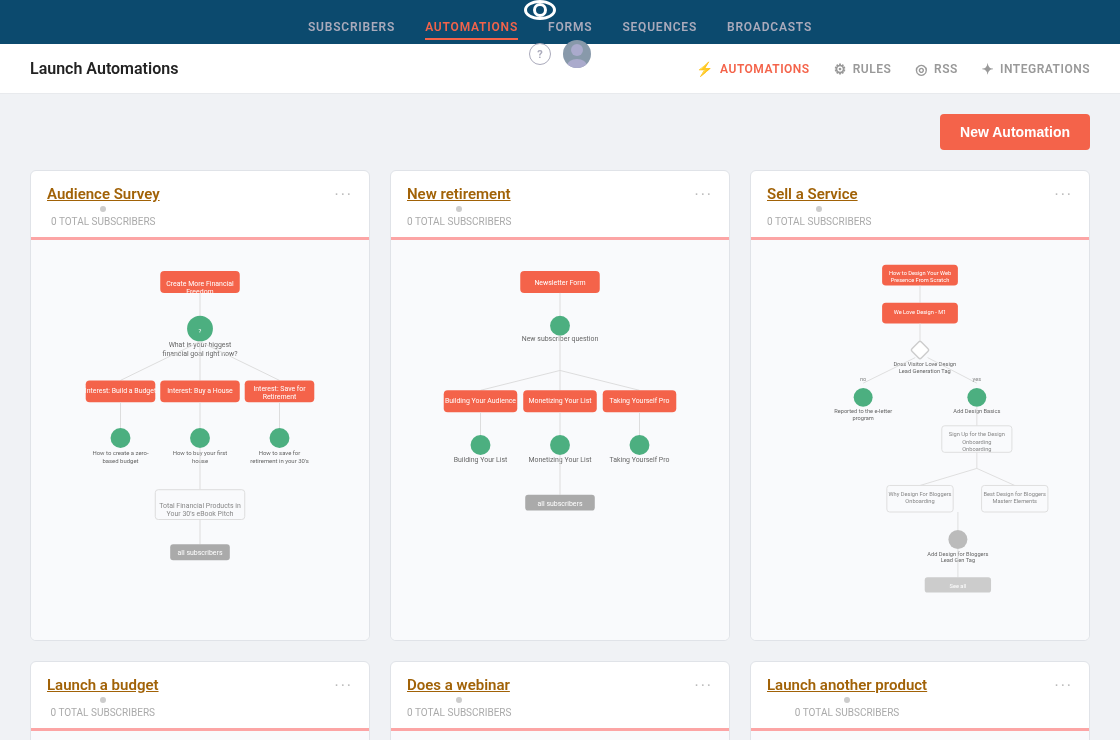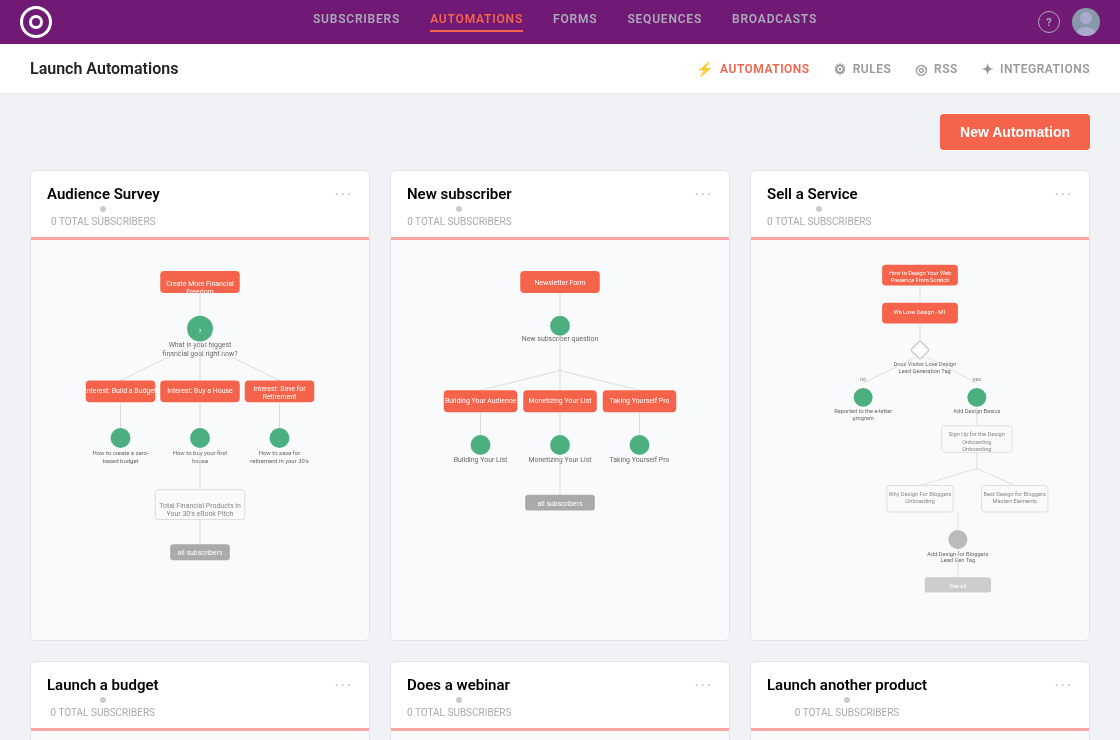--- a/index.html
+++ b/index.html
@@ -1,24 +1,25 @@
 <!DOCTYPE html>
 <html><head>
   <meta charset="utf-8">
   <style>
     * { box-sizing: border-box; margin: 0; padding: 0; }
     body { font-family: -apple-system, BlinkMacSystemFont, 'Segoe UI', Roboto, sans-serif; background: #f0f2f5; color: #333; }
 
     
     .top-nav {
-      background: #701a75;
+      background: #0c4a6e;
       height: 44px;
       display: flex;
       align-items: center;
       padding: 0 20px;
+      flex-direction: column;
     }
     .logo-circle {
       width: 32px; height: 32px;
       border: 3px solid #fff;
       border-radius: 50%;
       display: flex; align-items: center; justify-content: center;
       margin-right: 40px;
     }
     .logo-inner {
       width: 14px; height: 14px;
@@ -122,21 +123,21 @@
       border-radius: 6px;
       border: 1px solid #e0e3e8;
       overflow: hidden;
     }
     .card-header {
       padding: 14px 16px 10px;
       display: flex;
       justify-content: space-between;
       align-items: flex-start;
     }
-    .card-title { font-size: 15px; font-weight: 600; color: #000000; }
+    .card-title { font-size: 15px; font-weight: 600; color: #a16207; text-decoration: underline; }
     .card-subtitle { font-size: 10px; color: #aaa; margin-top: 3px; display: flex; align-items: center; gap: 4px; flex-direction: column; }
     .dot { width: 6px; height: 6px; border-radius: 50%; background: #ccc; display: inline-block; }
     .card-menu { color: #bbb; font-size: 16px; cursor: pointer; letter-spacing: 2px; }
     .card-preview {
       background: #f9fafc;
       border-top: 3px solid #fca5a5;
       min-height: 380px;
       padding: 20px 10px;
       position: relative;
       overflow: hidden;
@@ -266,21 +267,21 @@
           <line x1="160" y1="260" x2="160" y2="285" stroke="#ddd" stroke-width="1"></line>
           <rect x="130" y="285" width="60" height="16" rx="3" fill="#aaa"></rect>
           <text x="160" y="296" text-anchor="middle" fill="white" font-size="7">all subscribers</text>
         </svg>
       </div>
     </div>
 
     <div class="automation-card">
       <div class="card-header">
         <div>
-          <div class="card-title">New subscriber</div>
+          <div class="card-title">New retirement</div>
           <div class="card-subtitle">
             <span class="dot"></span>
             <span>0 TOTAL SUBSCRIBERS</span>
           </div>
         </div>
         <div class="card-menu">···</div>
       </div>
       <div class="card-preview">
         <svg class="preview-svg" viewBox="0 0 320 360" xmlns="http://www.w3.org/2000/svg">
 

